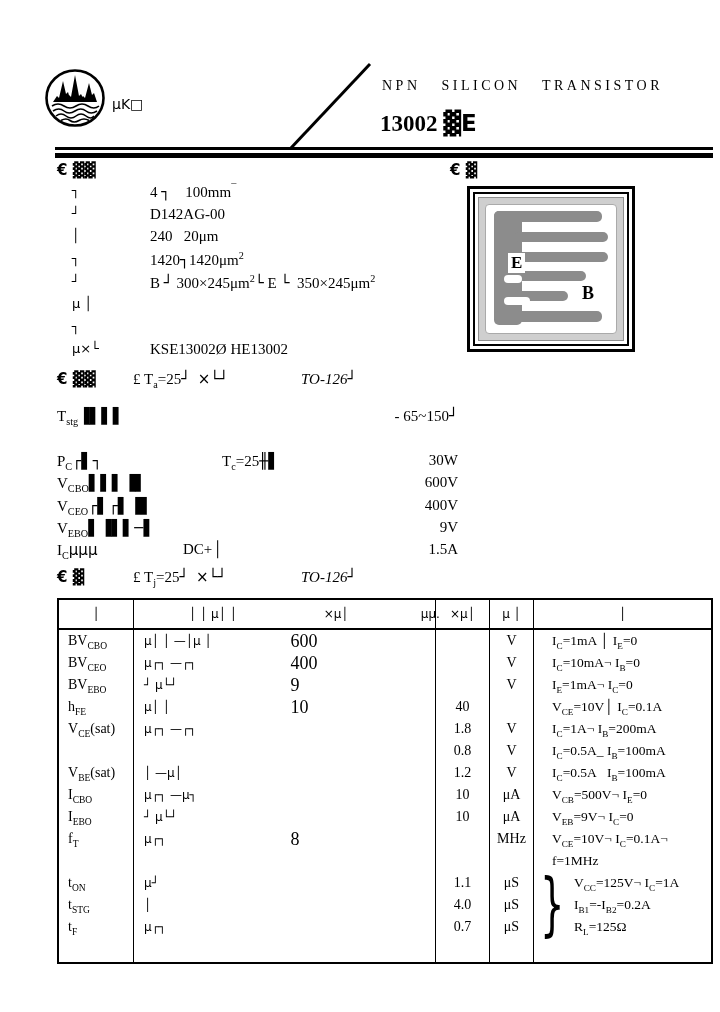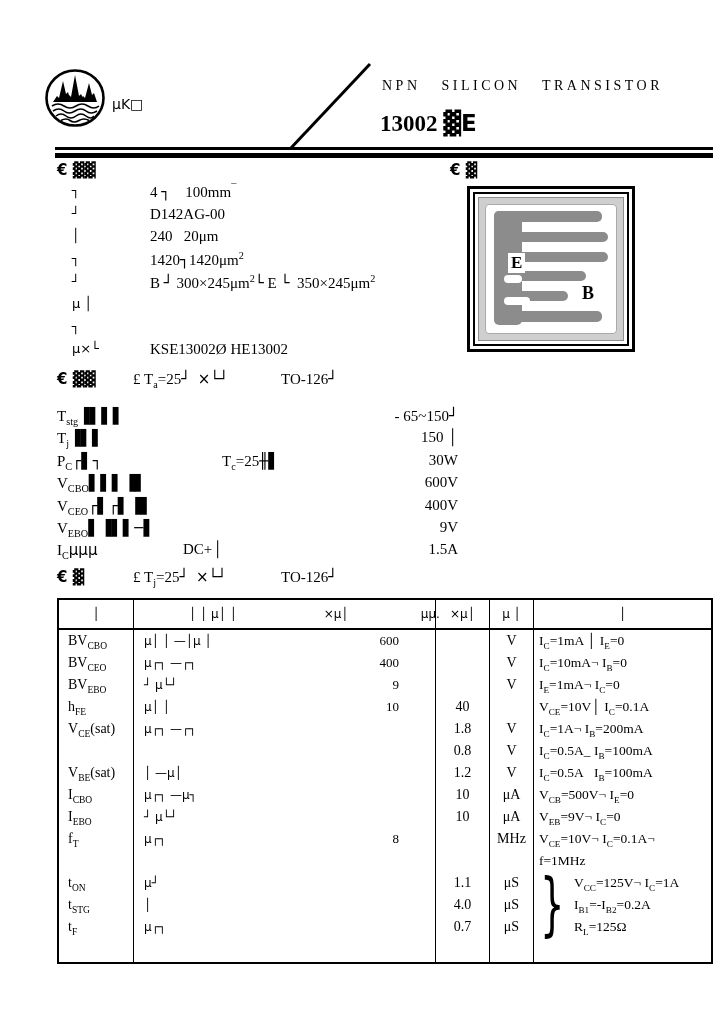--- a/index.html
+++ b/index.html
@@ -29,39 +29,39 @@
   .die-mid{border:2px solid #000;padding:3px;height:100%;box-sizing:border-box;}
   .die-pad{background:#cfcfcf;border:1px solid #8f8f8f;height:100%;box-sizing:border-box;padding:6px;}
   .die-core{background:#fff;border:1px solid #aaa;border-radius:4px;height:100%;box-sizing:border-box;position:relative;}
   .die-e{position:absolute;left:22px;top:48px;background:#fff;padding:0 3px;font-size:17px;font-weight:bold;}
   .die-b{position:absolute;left:96px;top:78px;font-size:18px;font-weight:bold;}
 
   
   .sec-head{left:57px;width:640px;height:20px;font-size:15px;}
   .sec-head .h-garble{position:absolute;left:0;font-weight:bold;}
   .sec-head .h-cond{position:absolute;left:76px;}
-  .sec-head .h-pkg{position:absolute;left:224px;}
+  .sec-head .h-pkg{position:absolute;left:244px;font-style:italic;}
   .s2row{left:57px;width:401px;height:20px;font-size:15px;margin-top:9px;}
   .s2row .s2label{position:absolute;left:0;}
   .s2row .mid-a{position:absolute;left:165px;}
   .s2row .mid-b{position:absolute;left:126px;text-align:right;}
   .s2row .s2val{position:absolute;right:0;text-align:right;}
 
   
   .etable{left:57px;top:598px;width:656px;height:366px;border:2px solid #000;box-sizing:border-box;
           display:grid;grid-template-columns:74px 302px 54px 44px 178px;
           grid-template-rows:30px repeat(14,22px) 1fr;font-size:14px;}
   .tc{position:relative;display:flex;align-items:center;box-sizing:border-box;}
   .tc.b{border-left:1px solid #000;}
   .tc.hd{border-bottom:2px solid #000;justify-content:center;font-family:"DejaVu Sans",sans-serif;font-size:12px;}
   .tc .g{padding-left:10px;font-family:"DejaVu Sans",sans-serif;font-size:12px;}
-  .tc .minv{position:absolute;left:52%;width:36%;text-align:right;font-size:13px;}
+  .tc .minv{position:absolute;left:52%;width:36%;text-align:left;font-size:18px;}
   .c1p{padding-left:9px;}
   .c3c,.c4c{justify-content:center;}
-  .c5p{padding-left:5px;font-size:13.5px;}
+  .c5p{padding-left:18px;font-size:13.5px;}
   .c5i{padding-left:40px;font-size:13.5px;}
   .hd2{justify-content:flex-start !important;}
   .hd2 .h2a{position:absolute;left:55px;}
   .hd2 .h2b{position:absolute;left:63%;}
   .hd2 .h2c{position:absolute;left:83%;margin-left:37px;}
   .brace{position:absolute;left:481px;top:269px;font-size:70px;line-height:70px;
          font-family:"DejaVu Sans",sans-serif;transform:scaleX(.55);transform-origin:left center;font-weight:normal;}
 </style>
 </head>
 <body>
@@ -158,25 +158,20 @@
     <span class="h-garble gx">€  ▓▓</span>
     <span class="h-cond"><span>£ T</span><sub>a</sub><span>=25</span><span class="gx">┘</span><span>&nbsp;&nbsp;</span><span class="gx">×└┘</span></span>
     <span class="h-pkg"><span>TO-126</span><span class="gx">┘</span></span>
   </div>
 
   <div class="abs s2row" style="top:398px">
     <span class="s2label"><span>T</span><sub>stg</sub><span class="gx">▐▌▌▌</span></span>
     <span class="mid-a"></span>
     <span class="s2val"><span>- 65~150</span><span class="gx">┘</span></span>
   </div>
-  <div class="abs s2row" style="top:420px">
-    <span class="s2label"><span>T</span><sub>j</sub><span class="gx">▐▌▌</span></span>
-    <span class="mid-a"></span>
-    <span class="s2val"><span>150  │</span></span>
-  </div>
   <div class="abs s2row" style="top:443px">
     <span class="s2label"><span>P</span><sub>C</sub><span class="gx">┌▌┐</span></span>
     <span class="mid-a"><span>T</span><sub>c</sub><span>=25</span><span class="gx">╫▌</span></span>
     <span class="s2val"><span>30W</span></span>
   </div>
   <div class="abs s2row" style="top:465px">
     <span class="s2label"><span>V</span><sub>CBO</sub><span class="gx">▌▌▌▐▌</span></span>
     <span class="mid-a"></span>
     <span class="s2val"><span>600V</span></span>
   </div>

